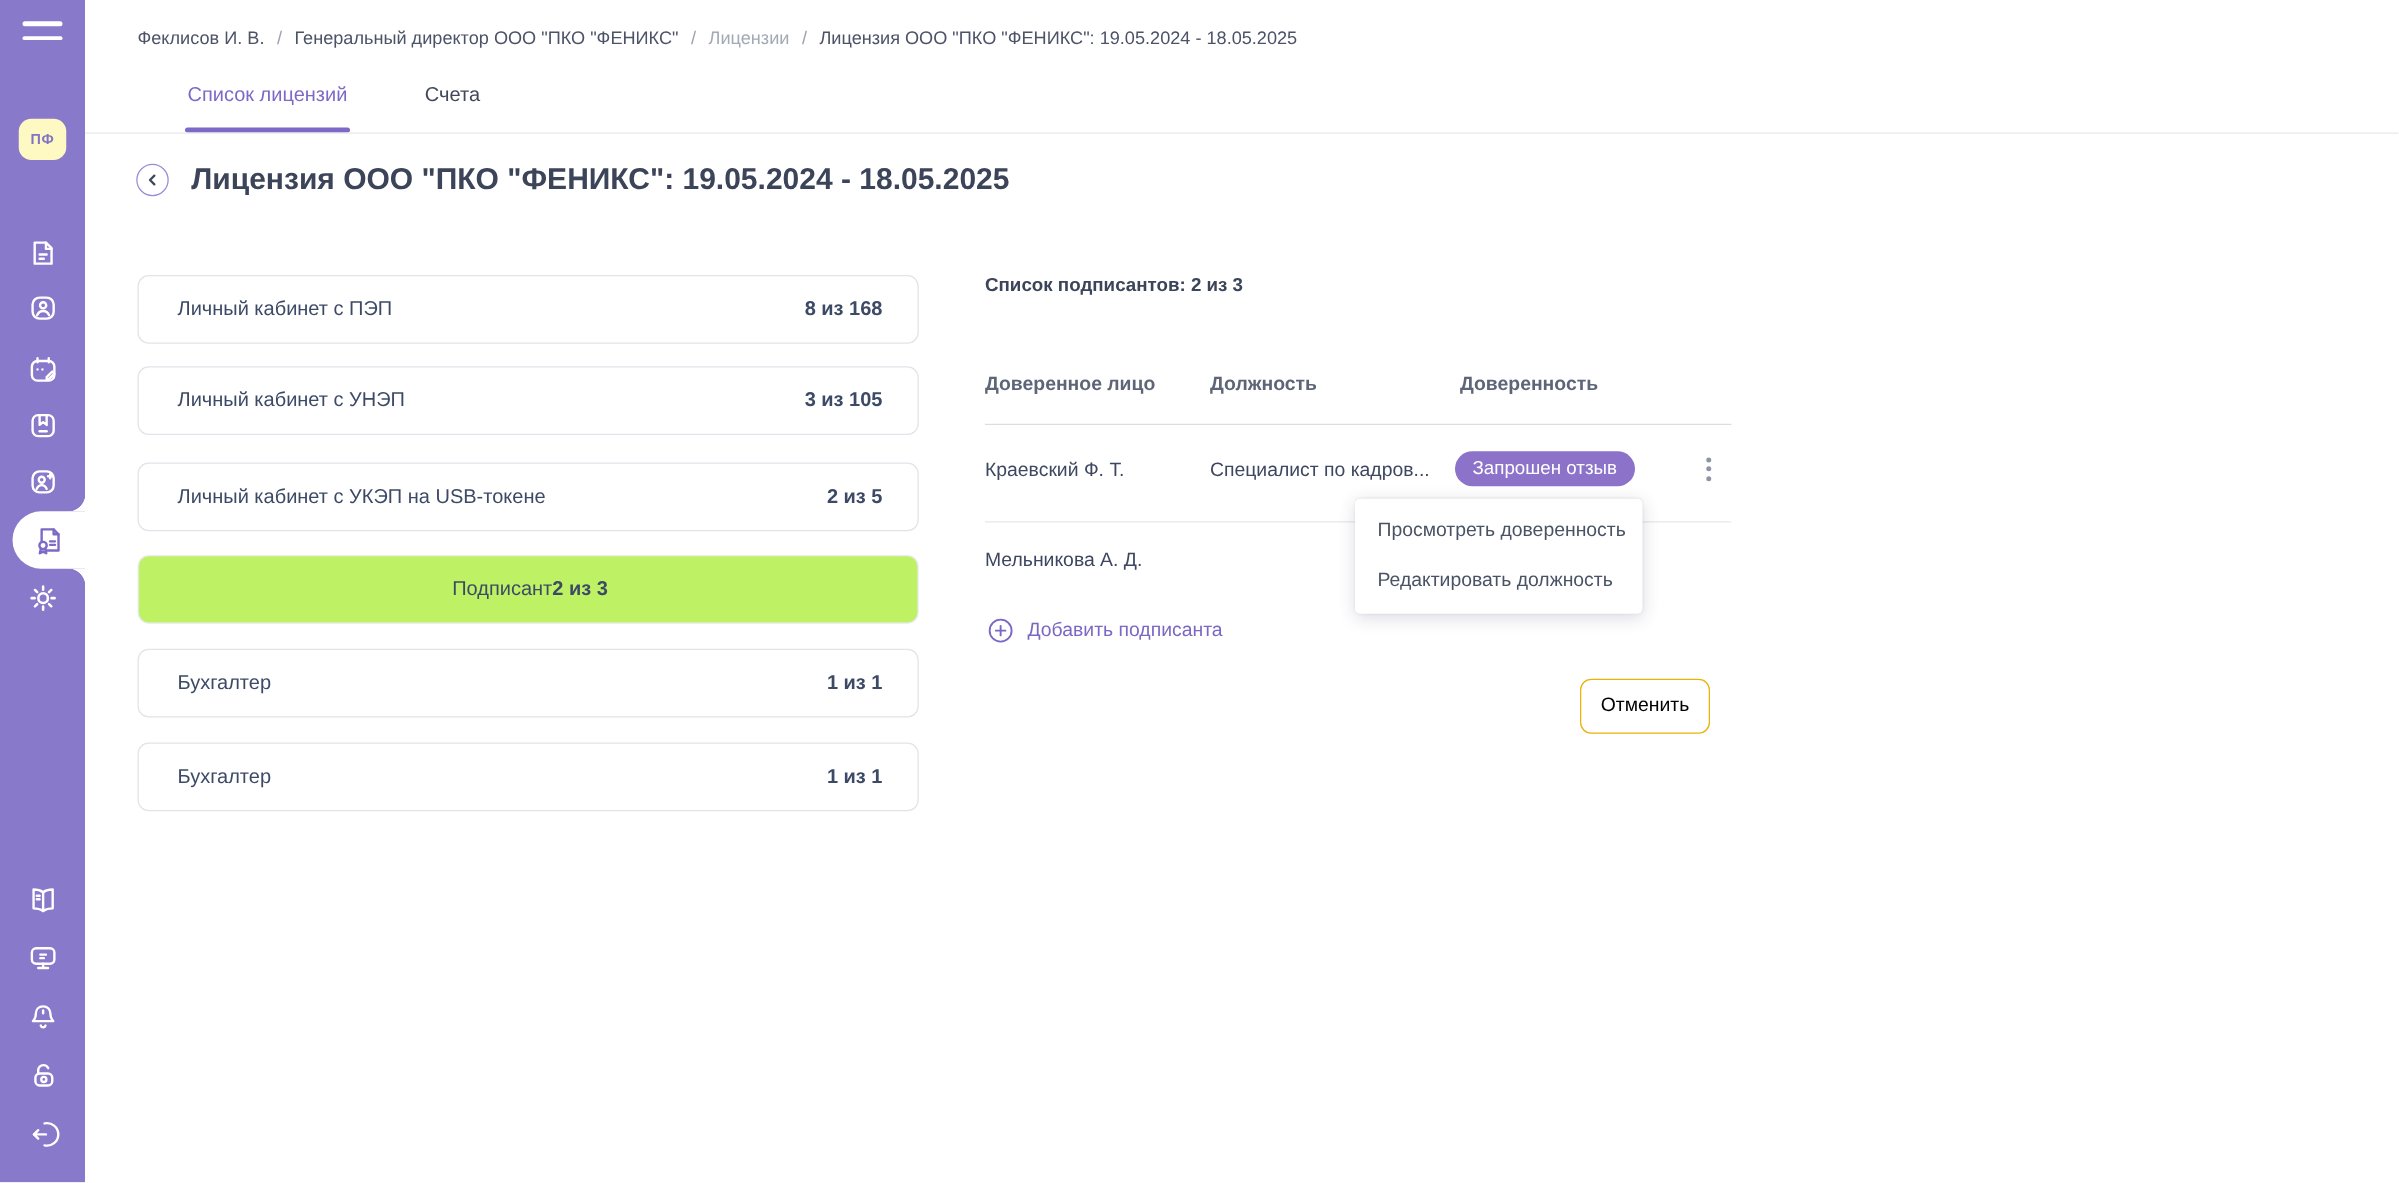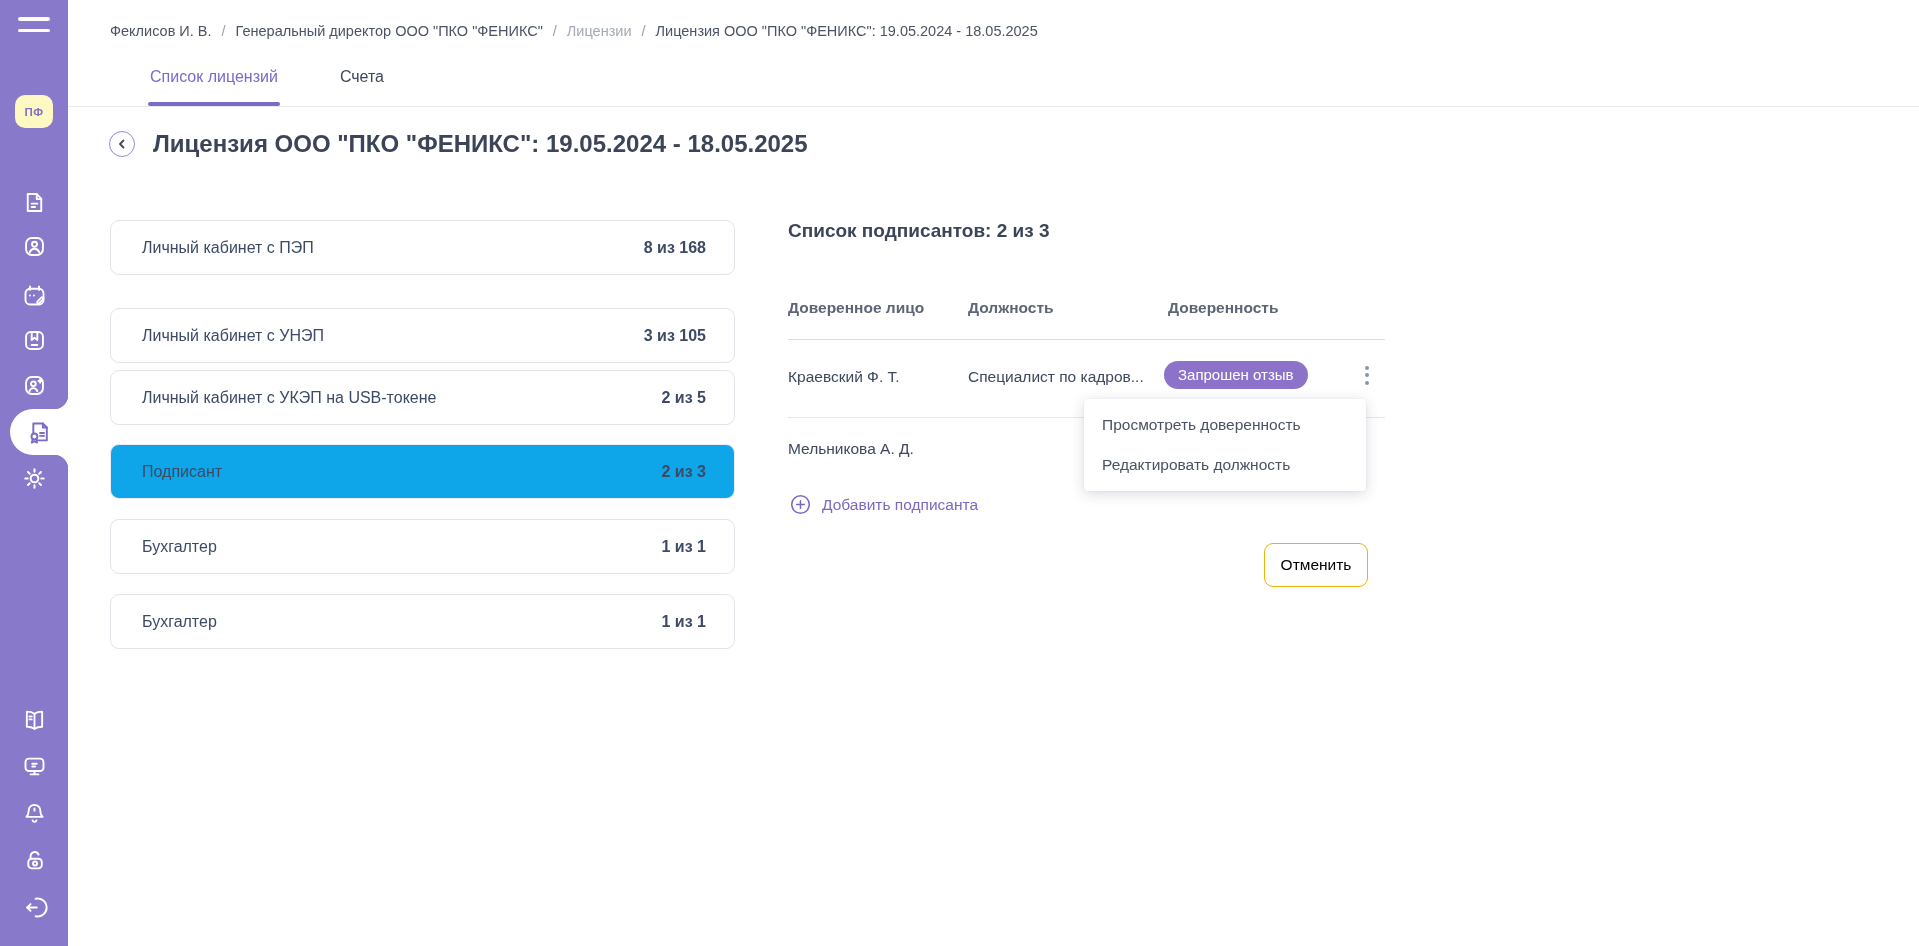--- a/index.html
+++ b/index.html
@@ -33,39 +33,39 @@
 
   
   .back-btn { position:absolute; left:109px; top:131px; width:26px; height:26px; border:1.5px solid #9B8BD3; border-radius:50%;
               display:flex; align-items:center; justify-content:center; color:#3E4659; cursor:pointer; background:#fff; }
   .page-title { position:absolute; left:153px; top:130px; font-size:24px; font-weight:bold; color:#3C4459; }
 
   
   .card { position:absolute; left:110px; width:625px; height:55px; background:#fff; border:1px solid #E2E4E9; border-radius:9px;
           display:flex; align-items:center; justify-content:space-between; padding:0 28px 0 31px; font-size:16px; color:#3D4A66; cursor:pointer; }
   .card .count { font-weight:bold; }
-  .card.selected { background:#0ea5e9; border-color:#EDE9F7; }
-
-  
-  .signers-title { position:absolute; left:788px; top:220px; font-size:19px; font-weight:bold; color:#3B4458; }
+  .card.selected { background:#bef264; border-color:#EDE9F7;justify-content:center; }
+
+  
+  .signers-title { position:absolute; left:788px; top:220px; font-size:15px; font-weight:bold; color:#3B4458; }
   .col-h { position:absolute; top:299px; font-size:15.5px; font-weight:bold; color:#5D6577; }
   .col-h.c1 { left:788px; } .col-h.c2 { left:968px; } .col-h.c3 { left:1168px; }
   .thead-line { position:absolute; left:788px; top:339px; width:597px; height:1px; background:#DADDE2; }
   .cell { position:absolute; font-size:15.5px; color:#3D4760; white-space:nowrap; }
   .row1-line { position:absolute; left:788px; top:417px; width:597px; height:1px; background:#E5E7EC; }
   .badge { position:absolute; left:1164px; top:361px; height:28px; line-height:28px; padding:0 14px; border-radius:15px;
            background:#8C72C9; color:#fff; font-size:15px; white-space:nowrap; }
   .kebab { position:absolute; left:1356px; top:361px; width:22px; height:28px; display:flex; flex-direction:column;
            align-items:center; justify-content:center; gap:3.5px; cursor:pointer; }
   .kebab i { width:4px; height:4px; border-radius:50%; background:#8C95A6; }
   .add-link { position:absolute; left:790px; top:494px; display:flex; align-items:center; gap:11px; color:#7C68C3; font-size:15.5px; cursor:pointer; }
   .add-link svg { width:21px; height:21px; }
 
   
-  .menu { position:absolute; left:1084px; top:399px; width:282px; background:#fff; border-radius:4px; padding:6px 0;
+  .menu { position:absolute; left:1084px; top:399px; width:230px; background:#fff; border-radius:4px; padding:6px 0;
           box-shadow:0 3px 14px rgba(35,35,80,.16), 0 0 2px rgba(35,35,80,.08); z-index:5; }
   .menu-item { height:40px; line-height:40px; padding:0 18px; font-size:15.5px; color:#4A5365; white-space:nowrap; cursor:pointer; }
 
   
   .cancel-btn { position:absolute; left:1264px; top:543px; width:104px; height:44px; background:#fff; border:1px solid #eab308;
                 border-radius:9px; color:#000000; font-size:15.5px; display:flex; align-items:center; justify-content:center; cursor:pointer; }
 </style>
 </head>
 <body>
 
@@ -191,21 +191,21 @@
     <svg width="12" height="12" viewBox="0 0 12 12" fill="none" stroke="currentColor" stroke-width="1.8" stroke-linecap="round" stroke-linejoin="round">
         <path d="M7.5 2.5L4 6l3.5 3.5"></path>
       </svg>
   </div>
   <div class="page-title">Лицензия ООО "ПКО "ФЕНИКС": 19.05.2024 - 18.05.2025</div>
 
   <div class="card" style="top:220px">
     <span>Личный кабинет с ПЭП</span>
     <span class="count">8 из 168</span>
   </div>
-  <div class="card" style="top:308px">
+  <div class="card" style="top:293px">
     <span>Личный кабинет с УНЭП</span>
     <span class="count">3 из 105</span>
   </div>
   <div class="card" style="top:370px">
     <span>Личный кабинет с УКЭП на USB-токене</span>
     <span class="count">2 из 5</span>
   </div>
   <div class="card selected" style="top:444px">
     <span>Подписант</span>
     <span class="count">2 из 3</span>

